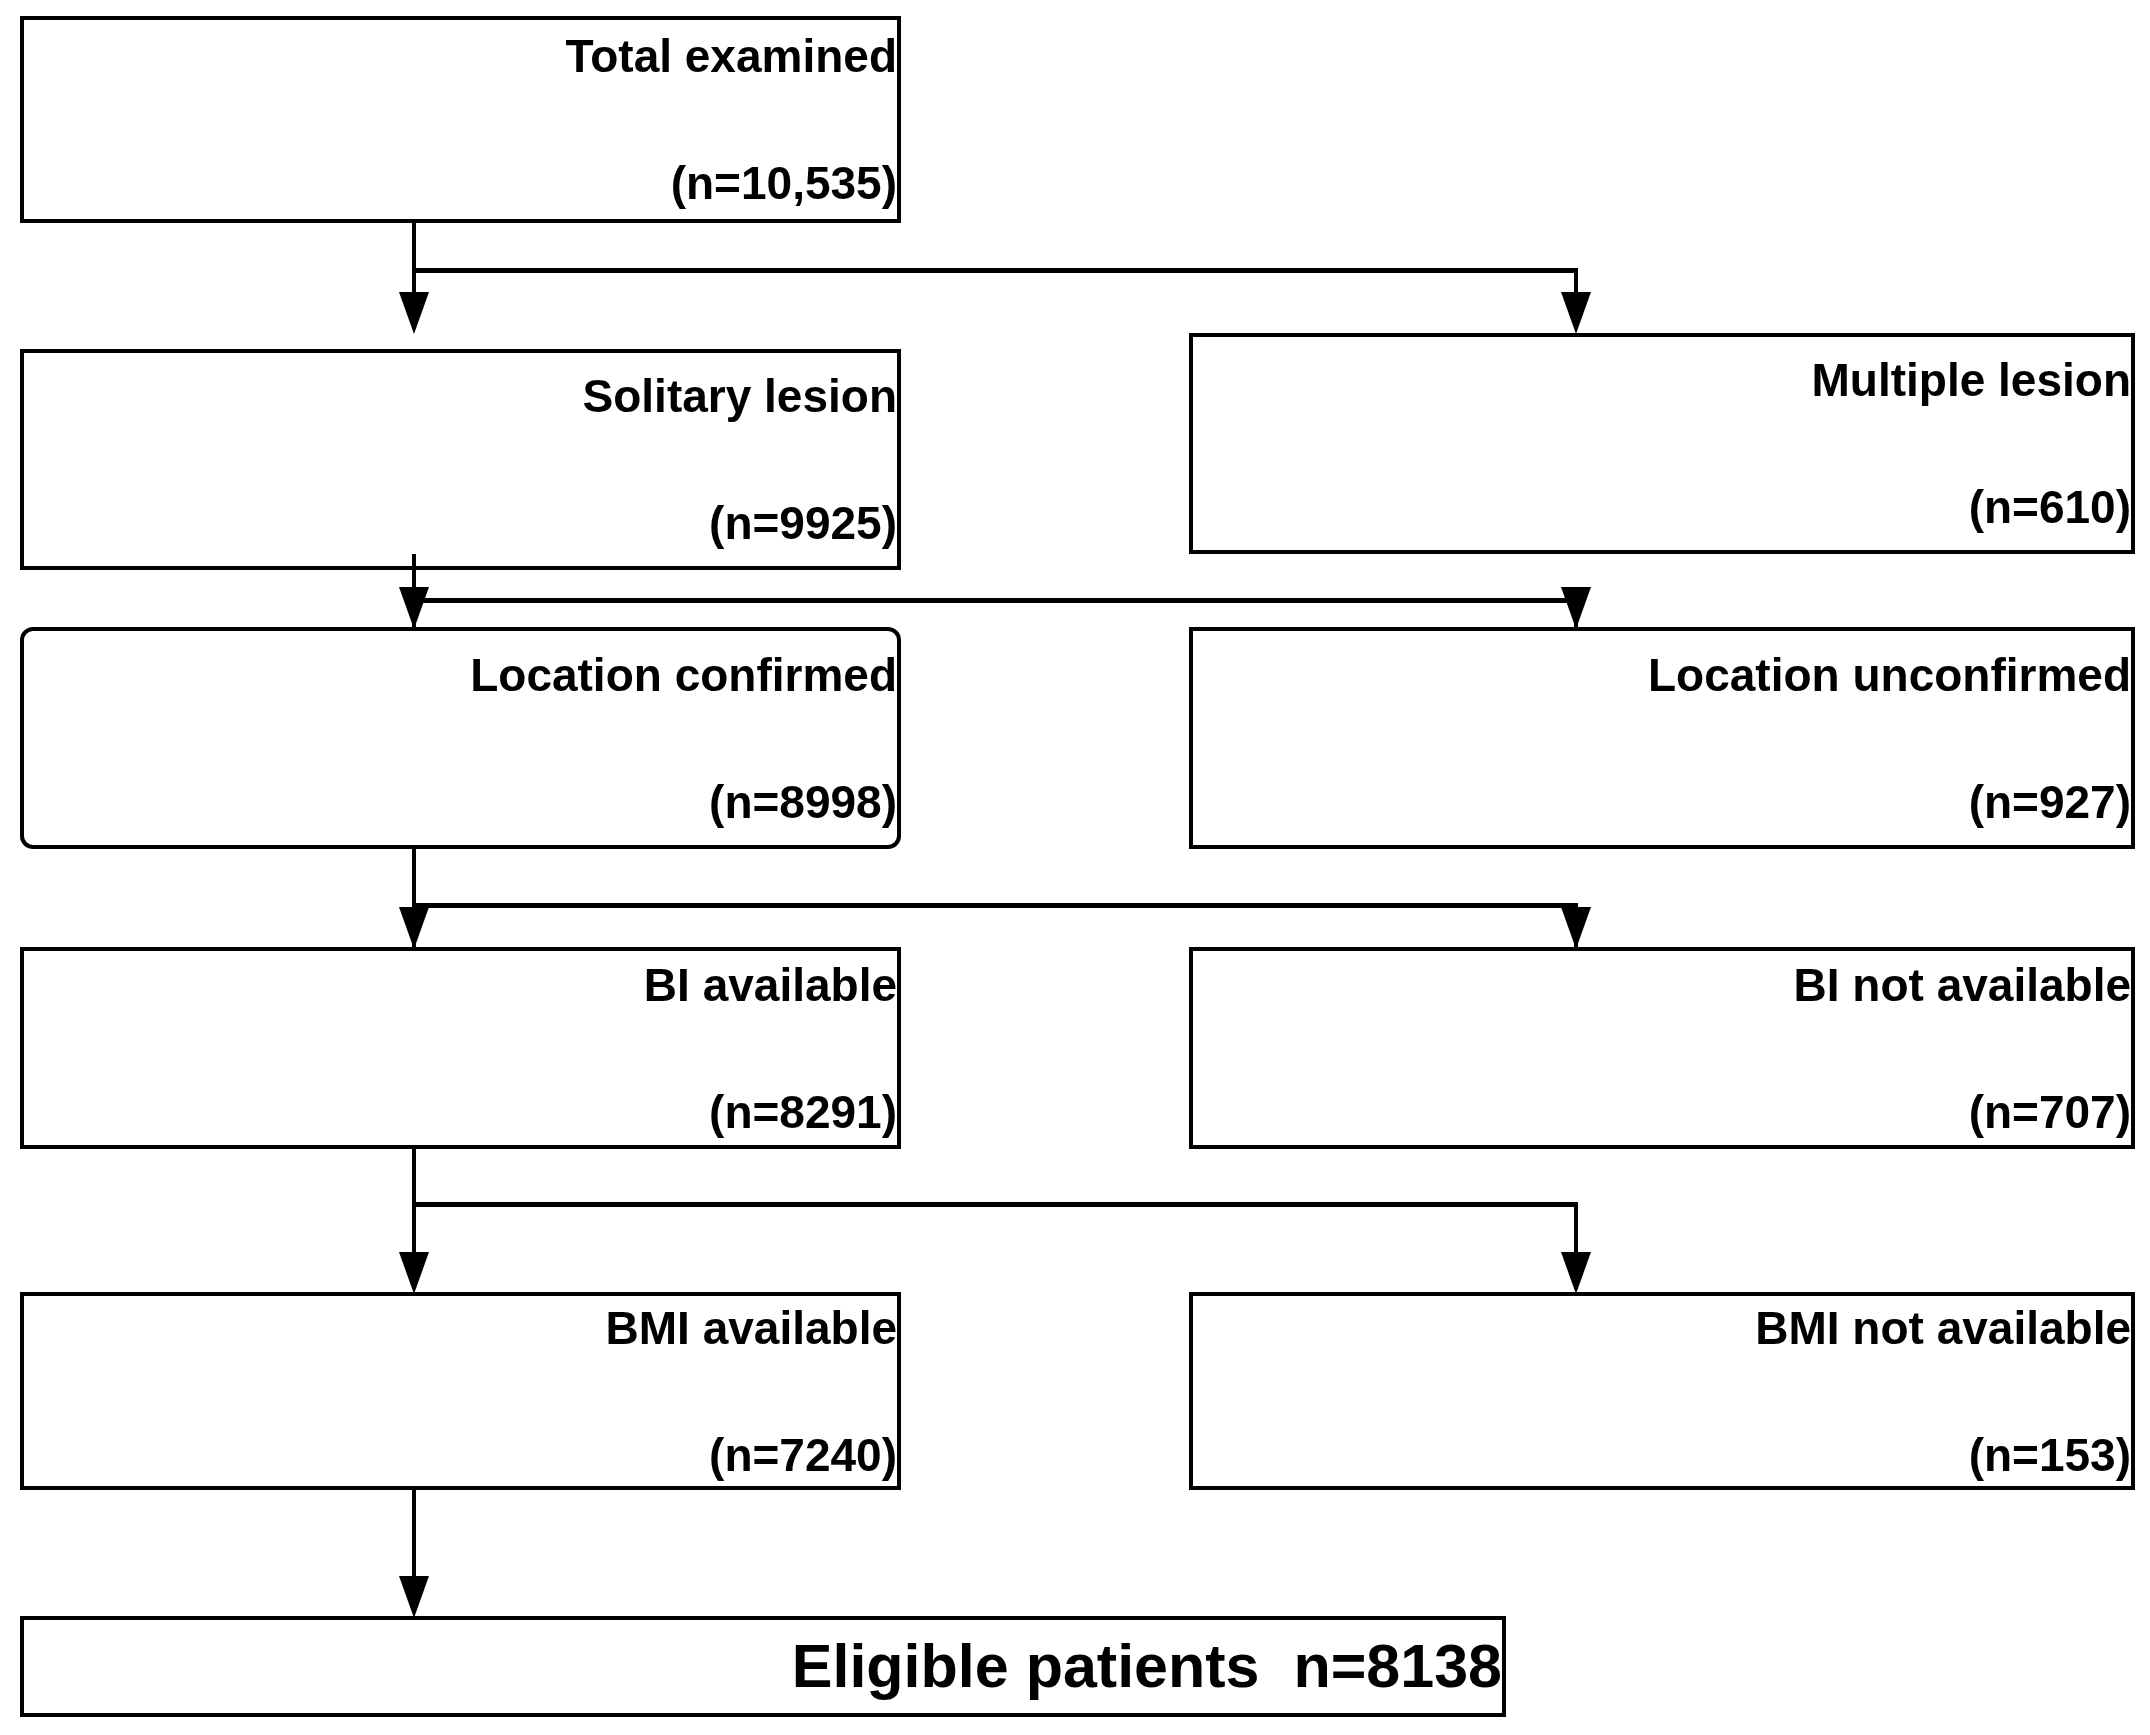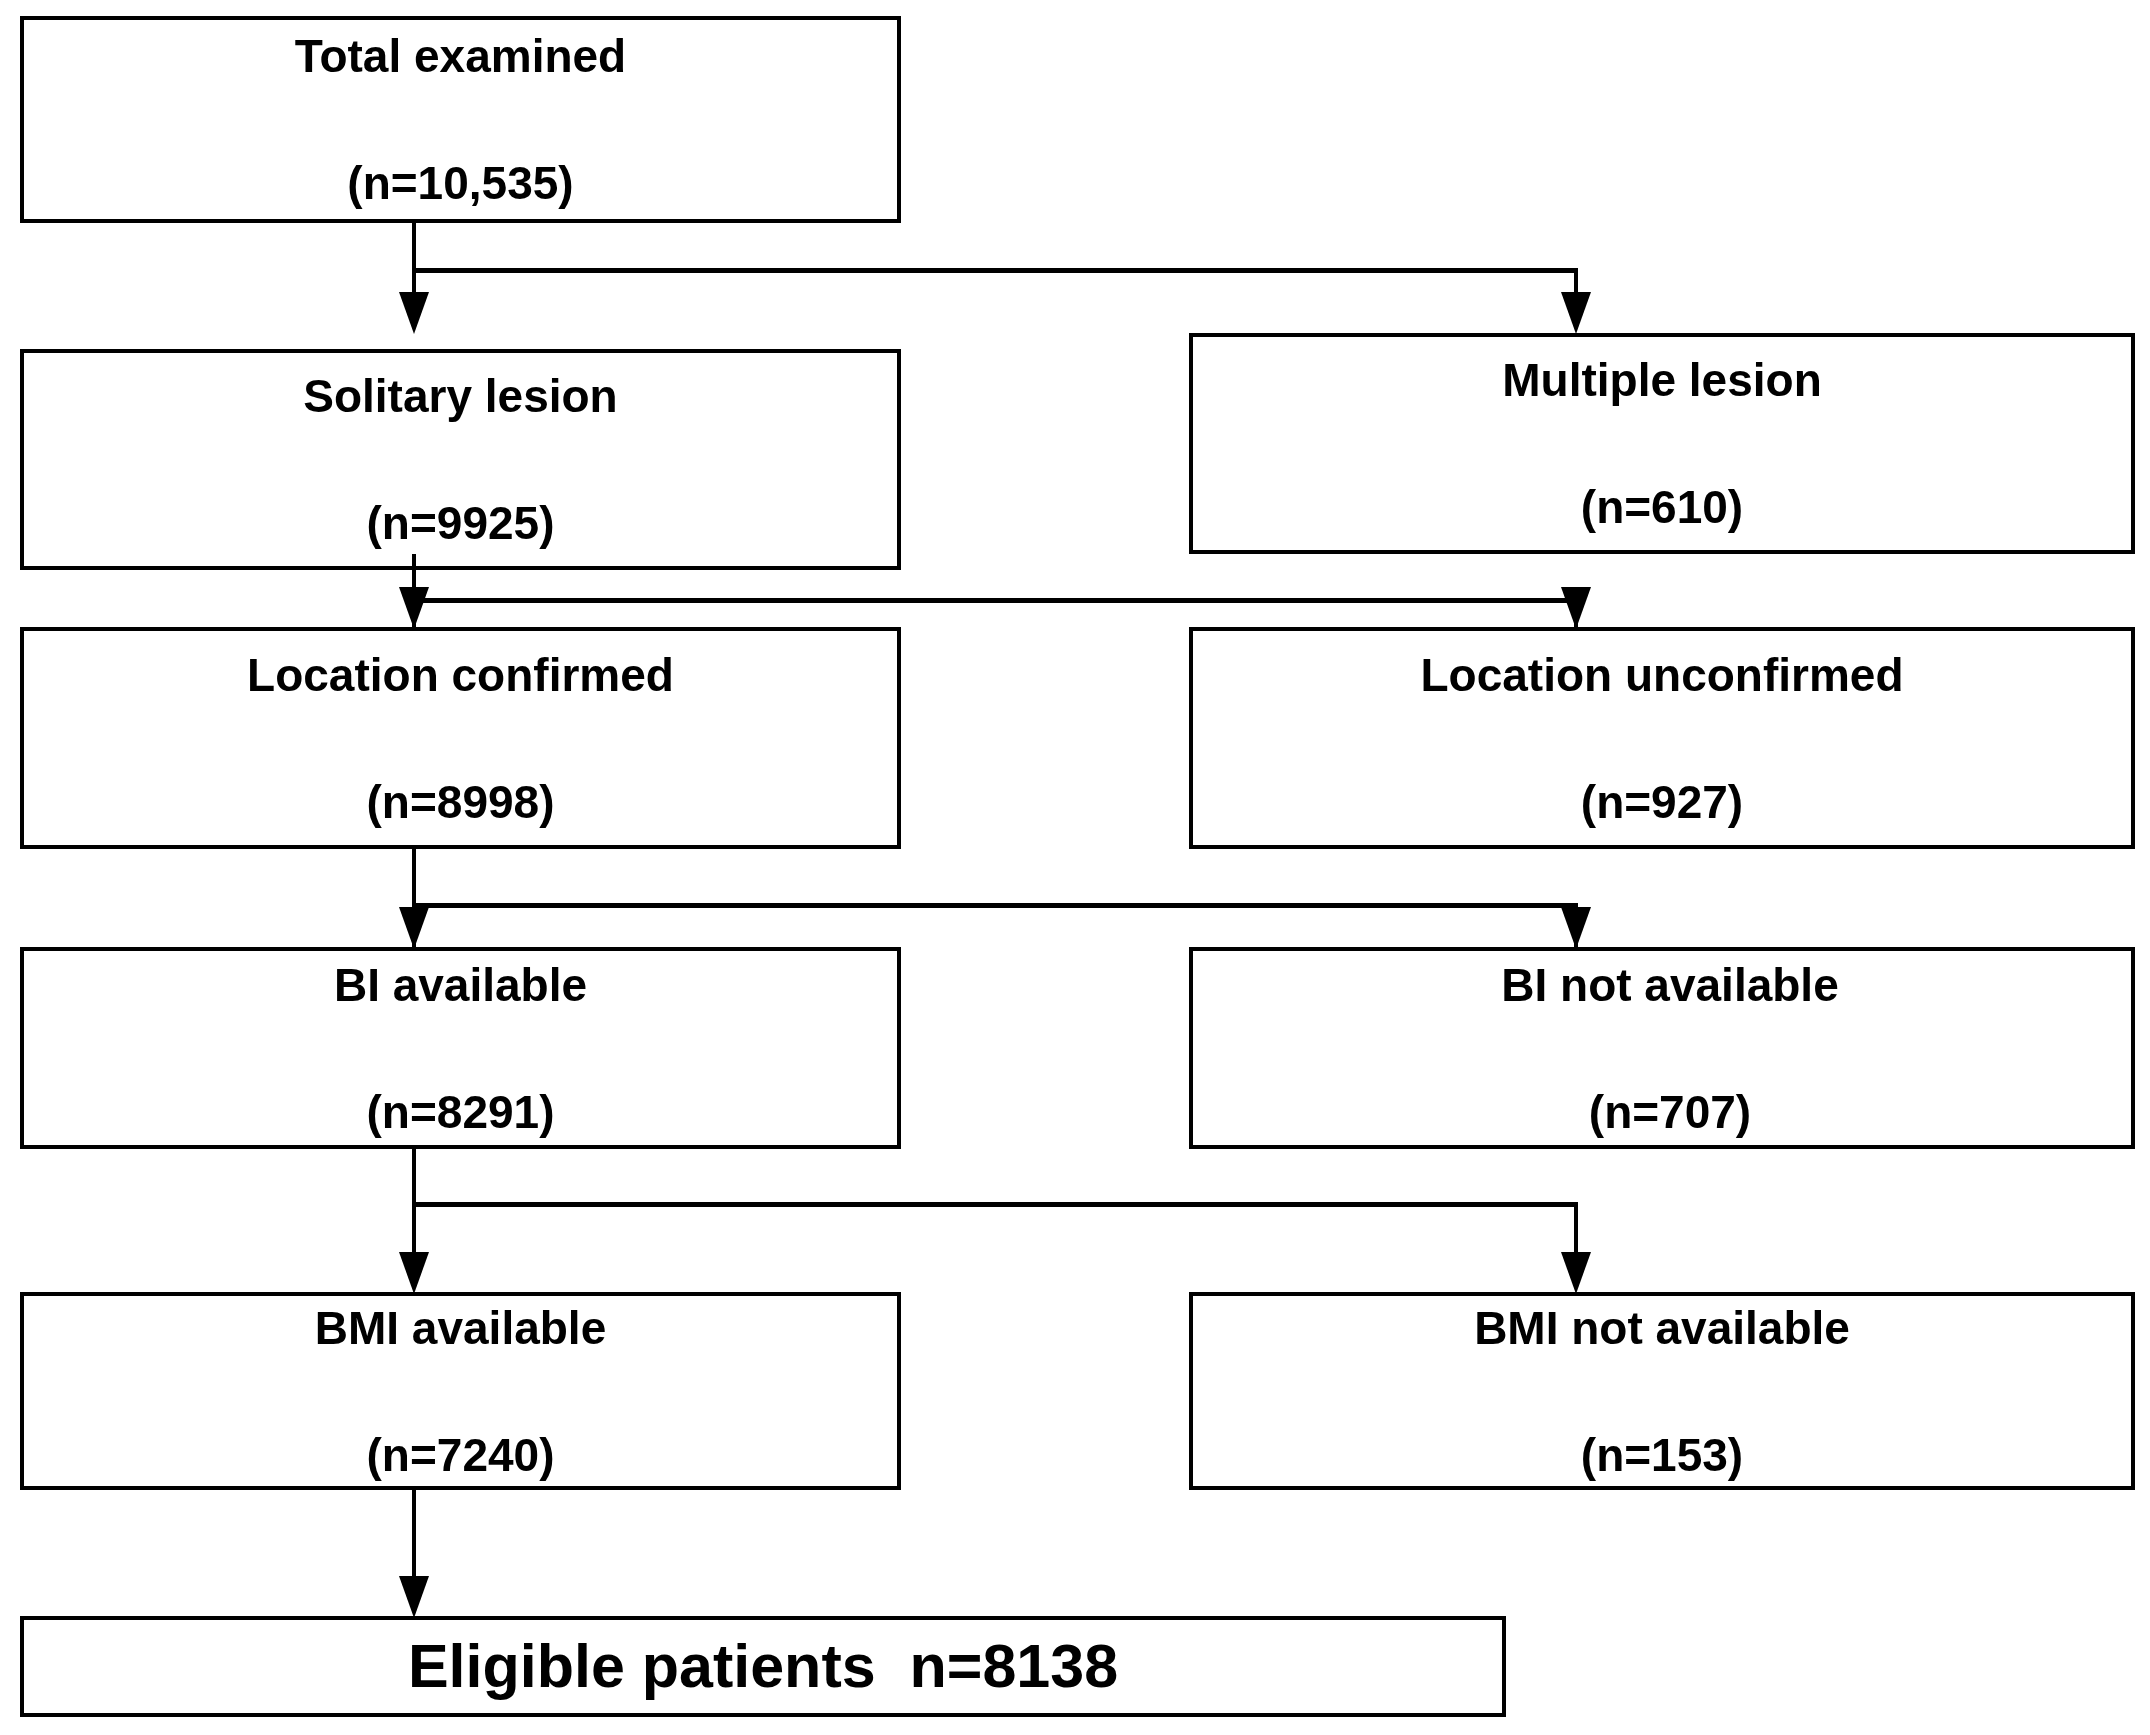--- a/index.html
+++ b/index.html
@@ -16,21 +16,21 @@
     font-family: "Liberation Sans", "DejaVu Sans", sans-serif;
     overflow: hidden;
   }
   .node {
     position: absolute;
     box-sizing: border-box;
     border: 4.8px solid #000000;
     background: #ffffff;
     display: flex;
     flex-direction: column;
-    align-items: center;
+    align-items: flex-end;
     justify-content: center;
     text-align: center;
     color: #000000;
     font-weight: bold;
     font-size: 46px;
     line-height: 1.0;
     gap: 48px;
   }
   .node .line1 {
     display: block;
@@ -93,21 +93,21 @@
     <span class="line2">(n=610)</span>
   </div>
 
   <div class="vline" style="left:412px; top:554px; height:49px;"></div>
   <div class="hline" style="left:412px; top:598px; width:1166px;"></div>
   <div class="vline" style="left:412px; top:598px; height:59px;"></div>
   <div class="arrowhead" style="left:399px; top:587px;"></div>
   <div class="vline" style="left:1574px; top:598px; height:59px;"></div>
   <div class="arrowhead" style="left:1561px; top:587px;"></div>
 
-  <div class="node" style="left:20px; top:627px; width:881px; height:222px;">
+  <div class="node" style="left:20px; top:627px; width:881px; height:222px;border-radius:13px;">
     <span class="line1">Location confirmed</span>
     <span class="line2">(n=8998)</span>
   </div>
 
   <div class="node" style="left:1189px; top:627px; width:946px; height:222px;">
     <span class="line1">Location unconfirmed</span>
     <span class="line2">(n=927)</span>
   </div>
 
   <div class="vline" style="left:412px; top:849px; height:59px;"></div>

